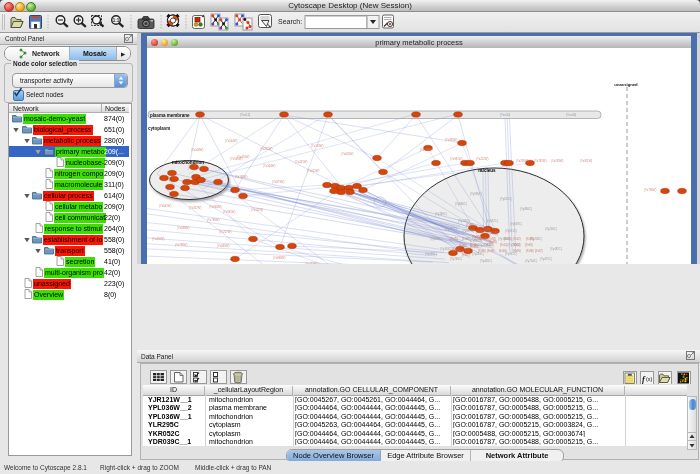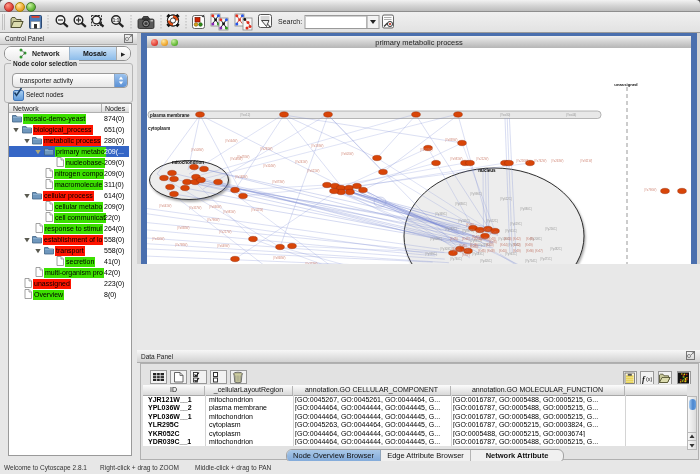--- a/index.html
+++ b/index.html
@@ -60,20 +60,21 @@
 </style>
 </head>
 <body>
 <div id="app">
   <div class="abs" style="left:0;top:0;width:5px;height:5px;background:#4a4a4a;z-index:0;"></div>
   <div class="abs" style="left:695px;top:0;width:5px;height:5px;background:#4a4a4a;z-index:0;"></div>
   <div class="abs" id="titlebar" style="z-index:1;">
     <div class="light" style="left:4px;background:radial-gradient(circle at 35% 30%,#ff9a8a,#e3453a 60%,#b02015);border:0.5px solid #a33;"></div>
     <div class="light" style="left:15px;background:radial-gradient(circle at 35% 30%,#ffe9a0,#f0a832 60%,#c37d10);border:0.5px solid #a80;"></div>
     <div class="light" style="left:26px;background:radial-gradient(circle at 35% 30%,#c8f0a0,#67bb3a 60%,#3d8a1a);border:0.5px solid #473;"></div>
+    <div class="title">Cytoscape Desktop (New Session)</div>
   </div>
 
   <div class="abs" id="toolbar">
     <svg width="700" height="20" viewBox="0 0 700 20" id="toolsvg">
 <path d="M2.5 2 V18 M4.5 2 V18" stroke="#b5b5b5" stroke-width="0.8"></path>
 <line x1="48" y1="3" x2="48" y2="17" stroke="#a8a8a8" stroke-width="0.8" stroke-dasharray="1.5 1.5"></line>
 <line x1="131" y1="3" x2="131" y2="17" stroke="#a8a8a8" stroke-width="0.8" stroke-dasharray="1.5 1.5"></line>
 <line x1="161" y1="3" x2="161" y2="17" stroke="#a8a8a8" stroke-width="0.8" stroke-dasharray="1.5 1.5"></line>
 <line x1="186" y1="3" x2="186" y2="17" stroke="#a8a8a8" stroke-width="0.8" stroke-dasharray="1.5 1.5"></line>
 <g transform="translate(10,3)">

